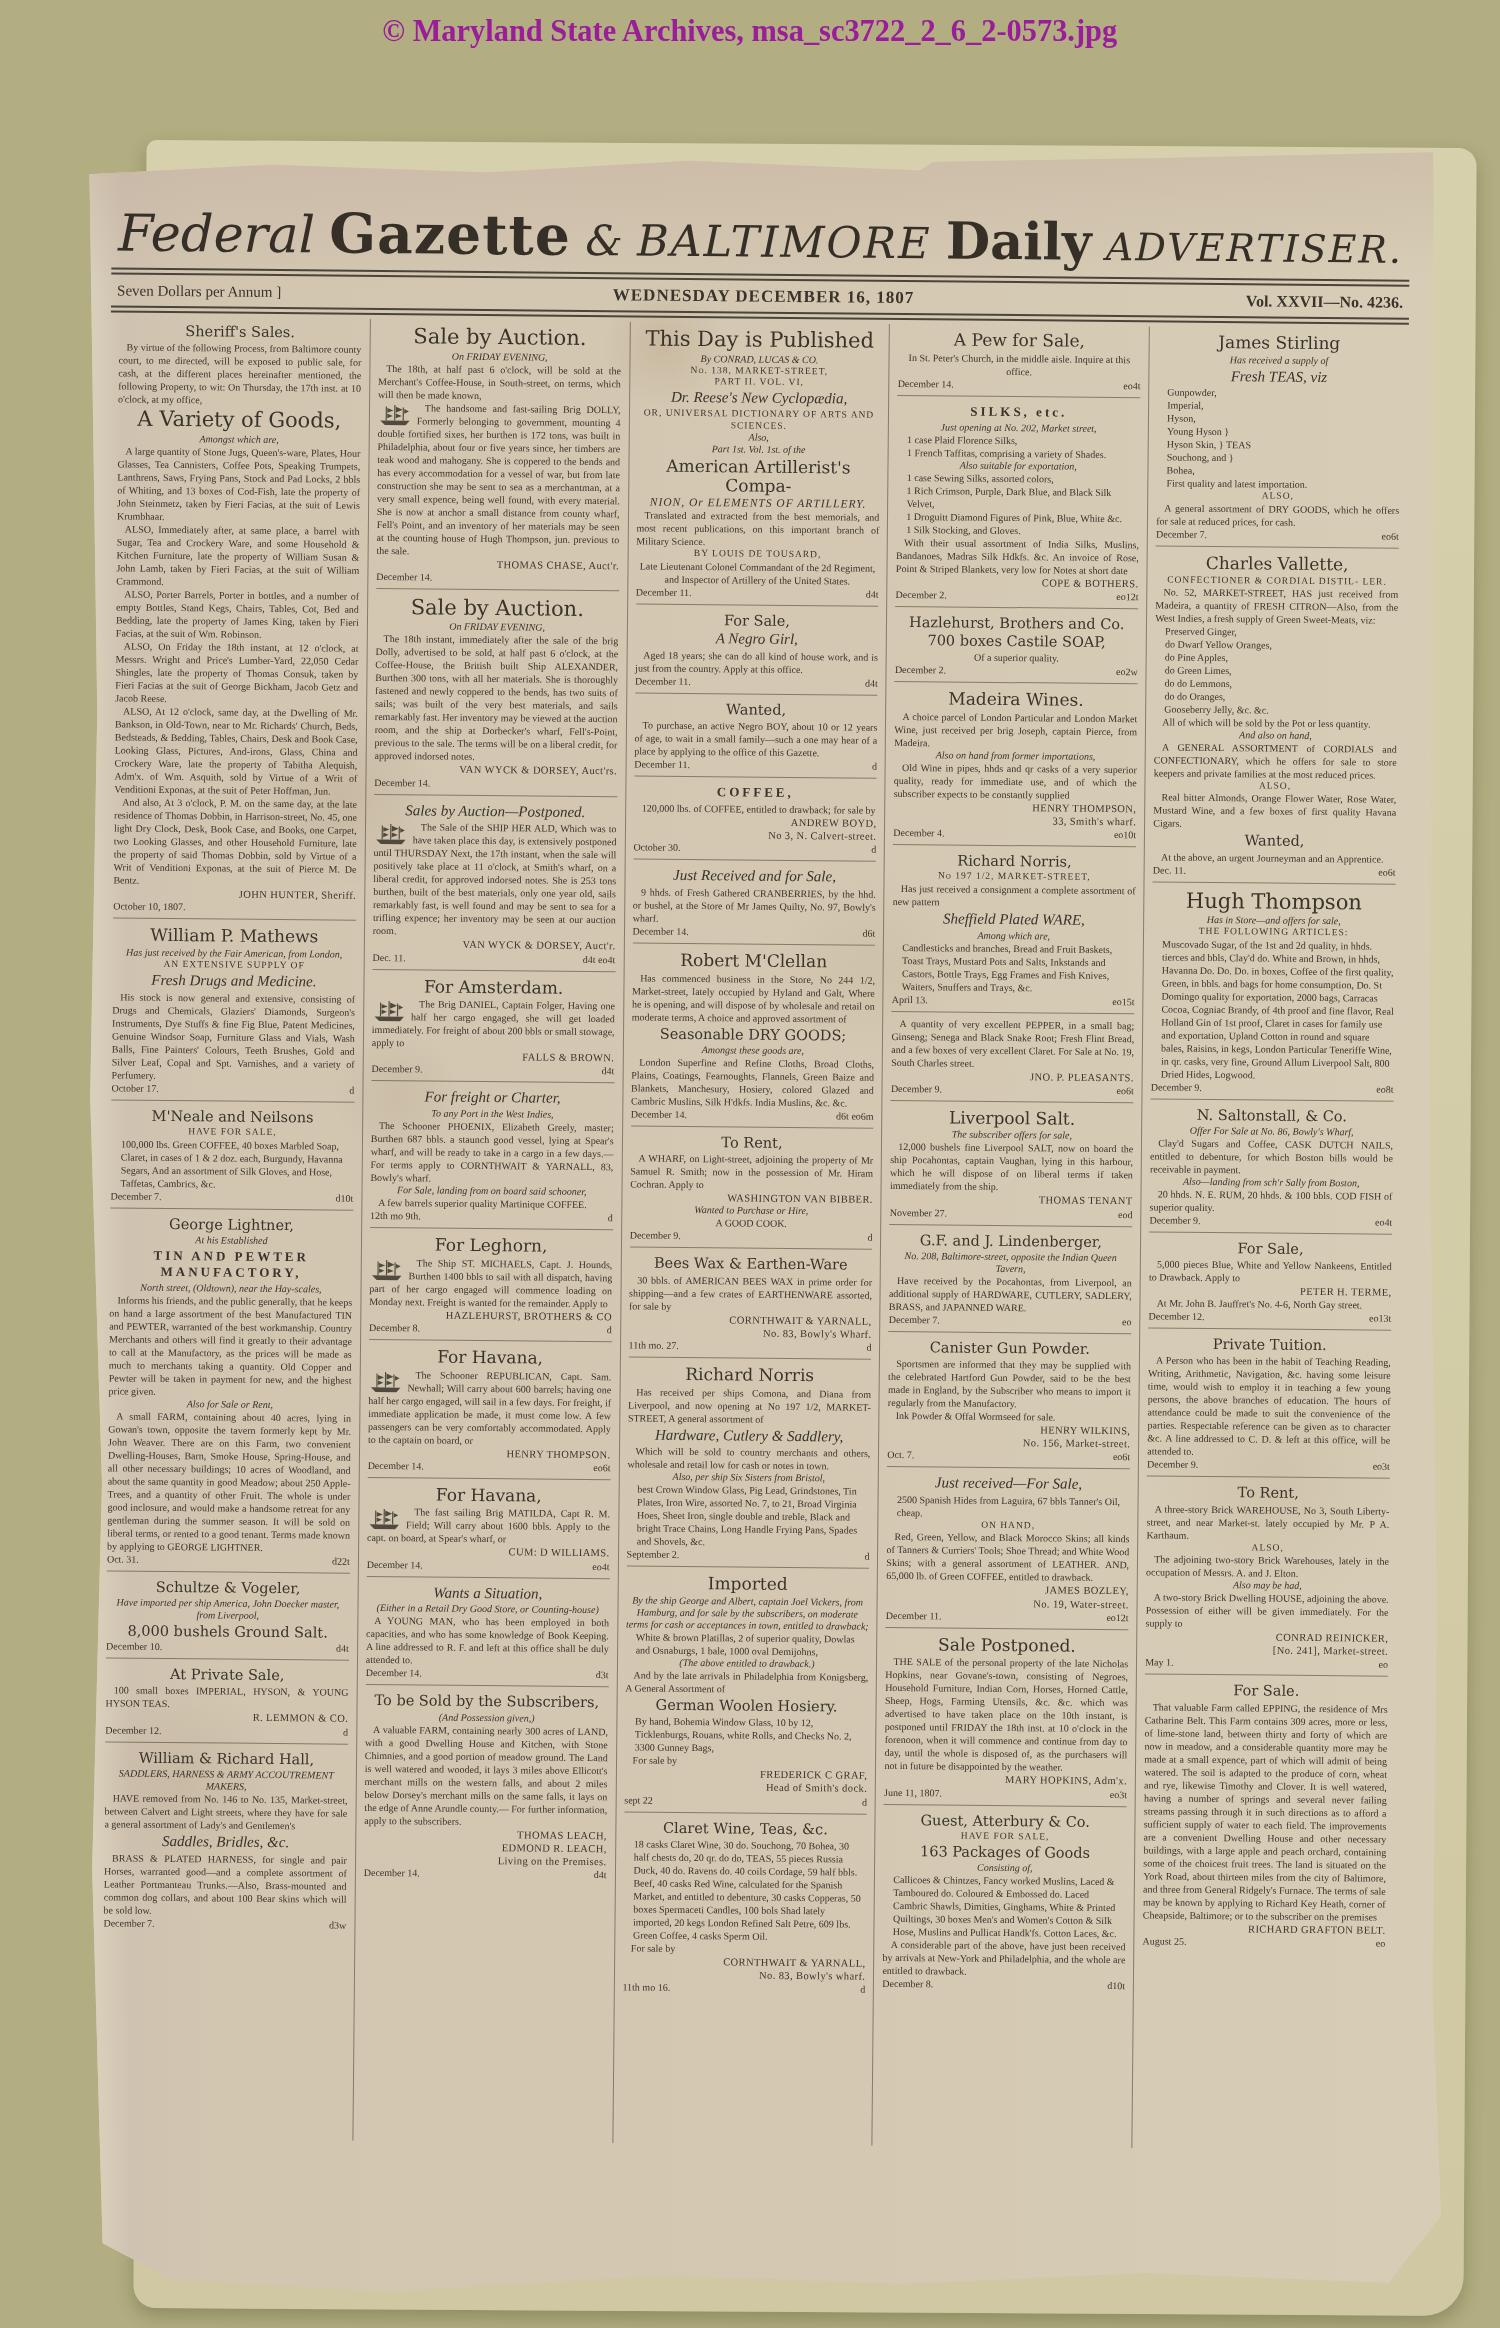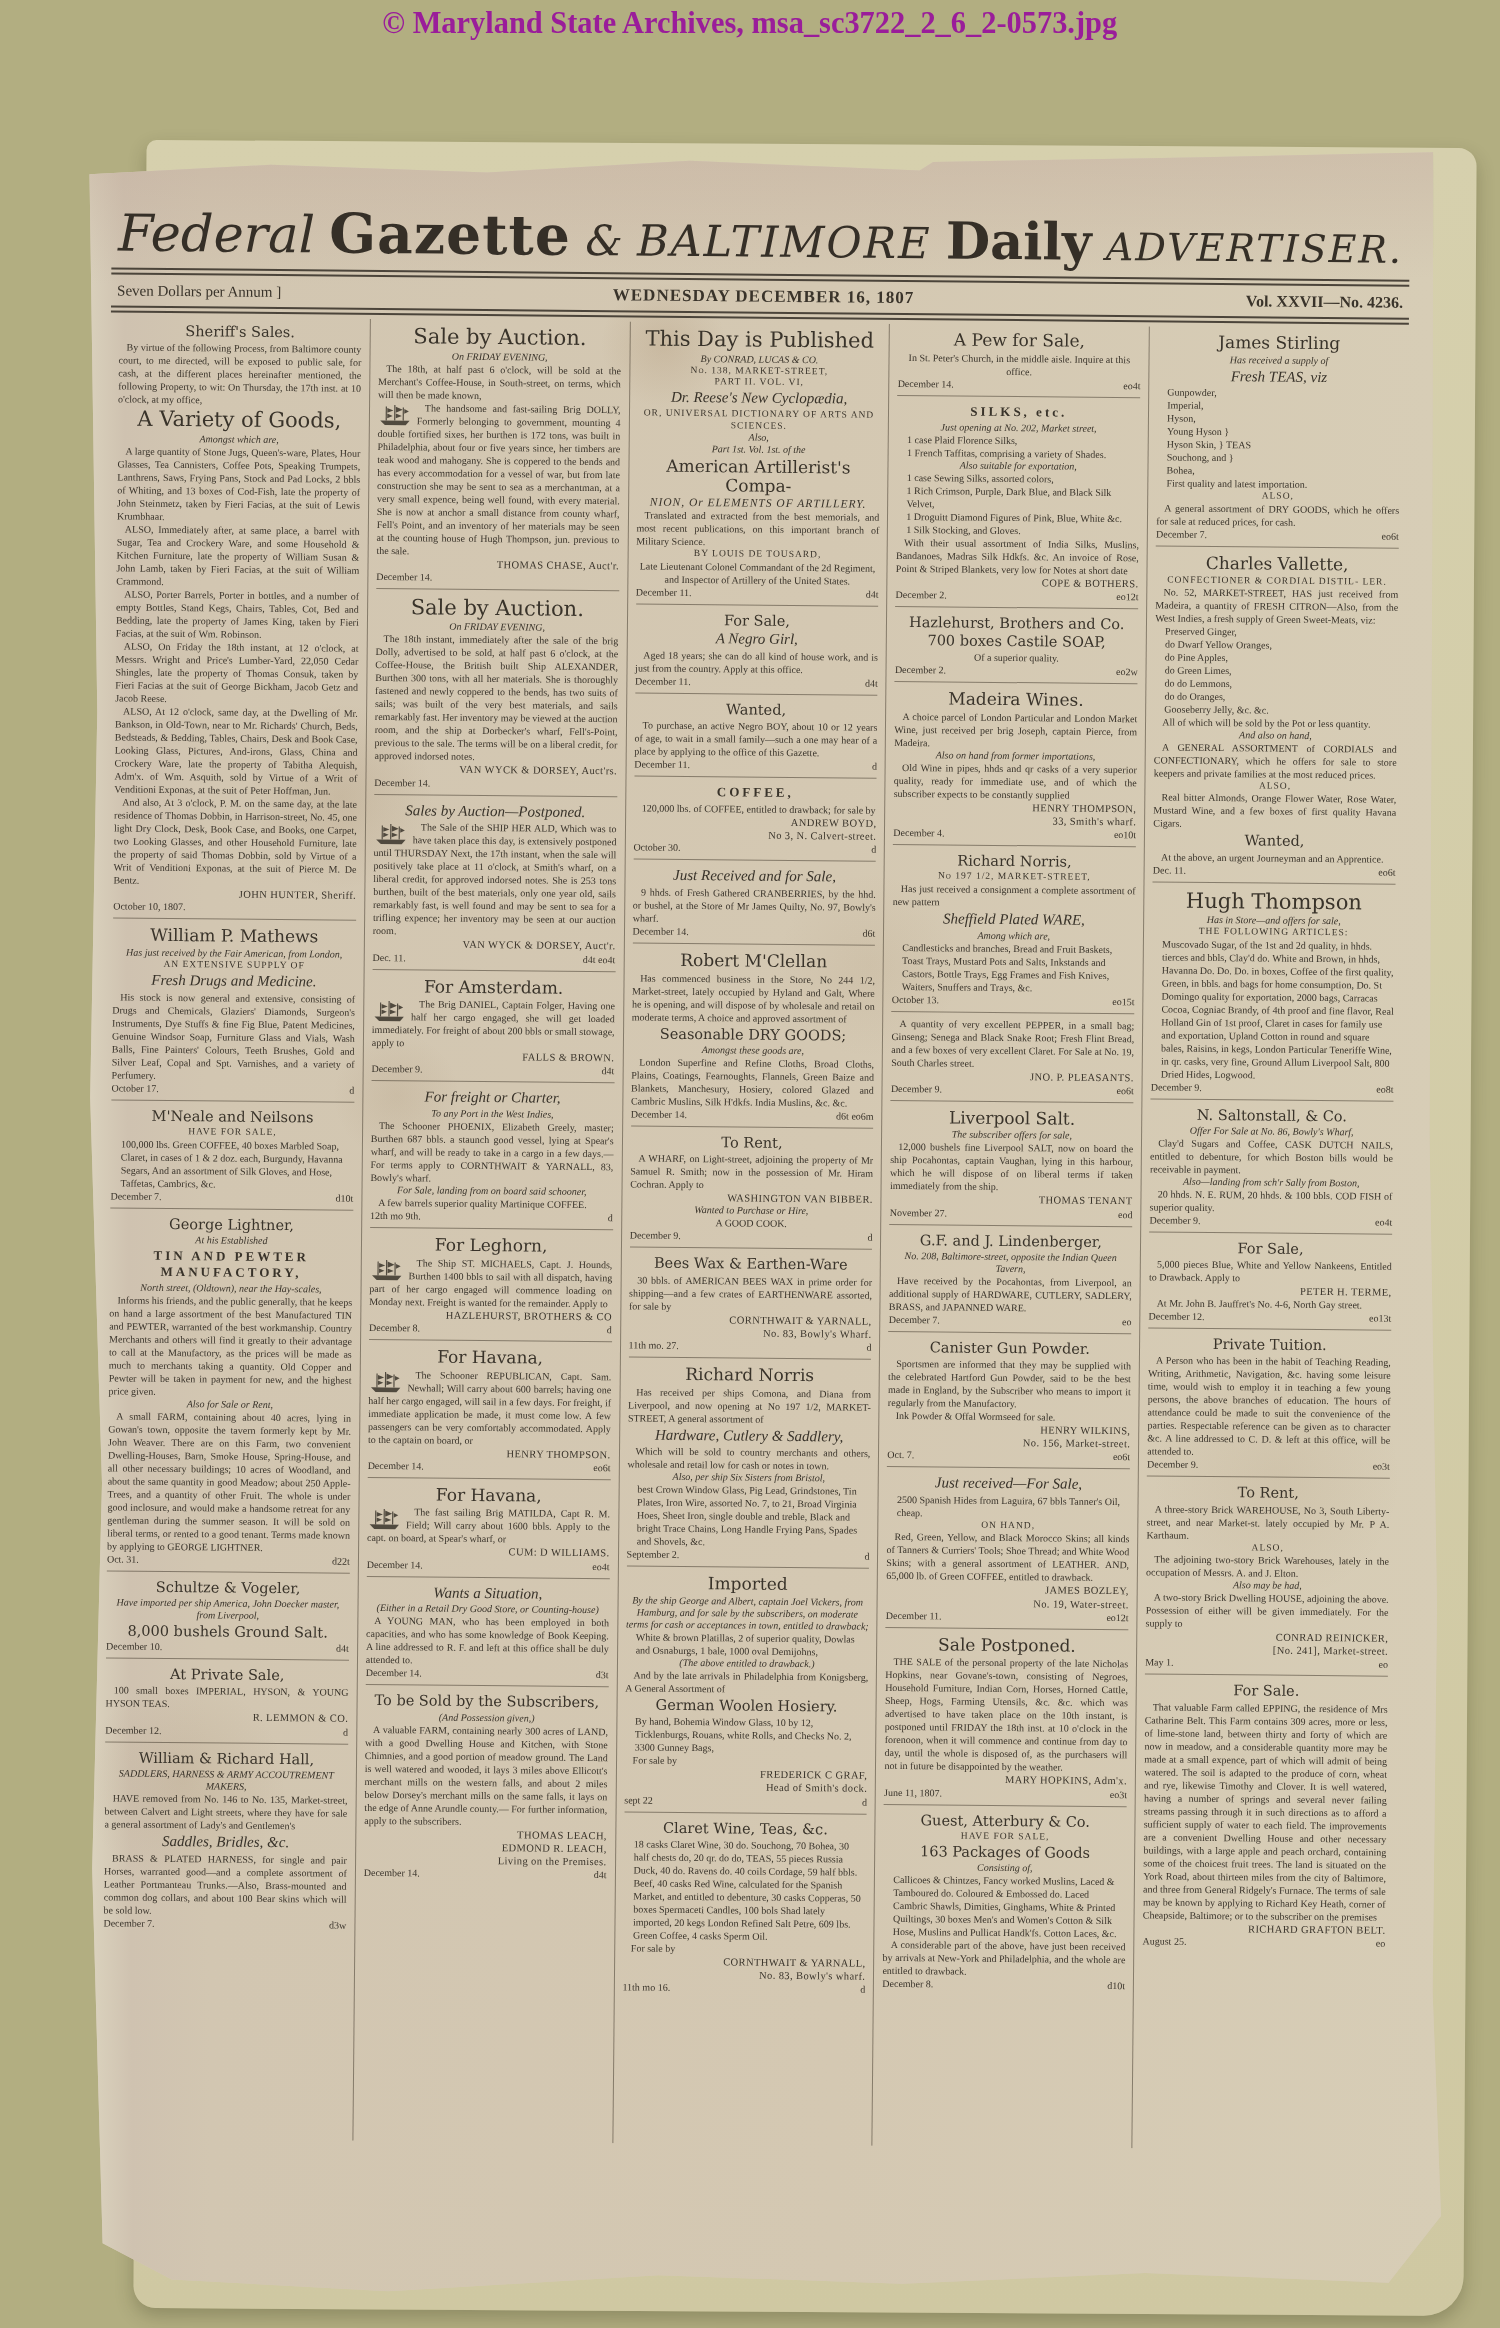--- a/index.html
+++ b/index.html
@@ -1,21 +1,21 @@
 <!DOCTYPE html>
 <html><head>
 <meta charset="utf-8">
 <style>
   html,body{margin:0;padding:0}
   body{
     width:1500px;height:2328px;position:relative;overflow:hidden;
     background:#b2ae81;
     font-family:"Liberation Serif",serif;
   }
-  .banner{position:absolute;top:4px;left:0;width:100%;text-align:center;z-index:5}
+  .banner{position:absolute;top:12px;left:0;width:100%;text-align:center;z-index:5}
   .banner span{
     display:inline-block;transform:scaleX(.95);
     font-family:"Liberation Serif",serif;font-weight:bold;
     font-size:32px;color:#9a1d9a;letter-spacing:0px;
   }
   .under-page{
     position:absolute;left:140px;top:144px;width:1330px;height:2168px;
     background:linear-gradient(180deg,#d6d0ad,#cfc8a2);
     transform:rotate(.35deg);
     border-radius:10px 18px 40px 22px;
@@ -513,21 +513,21 @@
             </div>
           </div>
           <div class="ad">
             <div class="p-h-md">Richard Norris,</div>
             <div class="p-subc">No 197 1/2, MARKET-STREET,</div>
             <div class="p-body">Has just received a consignment a complete assortment of new pattern</div>
             <div class="p-h-it">Sheffield Plated WARE,</div>
             <div class="p-sub">Among which are,</div>
             <div class="p-list">Candlesticks and branches, Bread and Fruit Baskets, Toast Trays, Mustard Pots and Salts, Inkstands and Castors, Bottle Trays, Egg Frames and Fish Knives, Waiters, Snuffers and Trays, &amp;c.</div>
             <div class="p-foot">
-              <span>October 13.</span>
+              <span>April 13.</span>
               <span>eo15t</span>
             </div>
           </div>
           <div class="ad">
             <div class="p-body">A quantity of very excellent PEPPER, in a small bag; Ginseng; Senega and Black Snake Root; Fresh Flint Bread, and a few boxes of very excellent Claret. For Sale at No. 19, South Charles street.</div>
             <div class="p-sig">JNO. P. PLEASANTS.</div>
             <div class="p-foot">
               <span>December 9.</span>
               <span>eo6t</span>
             </div>

